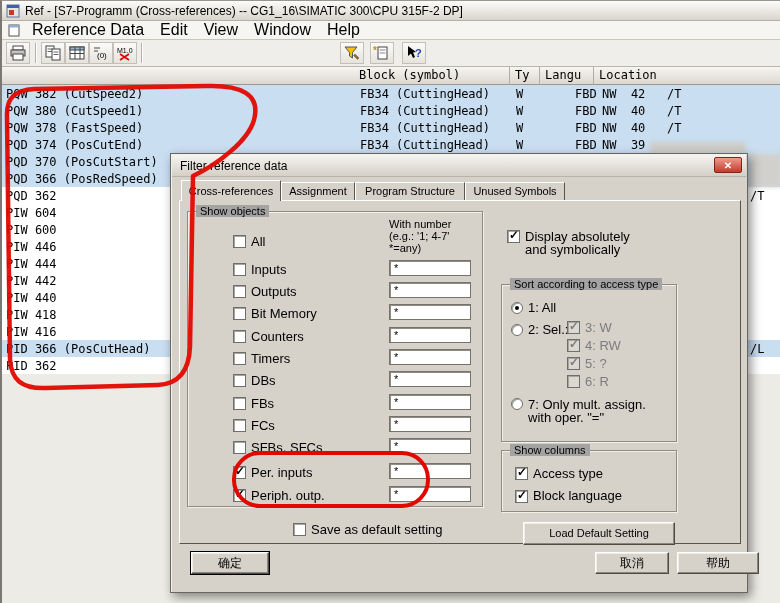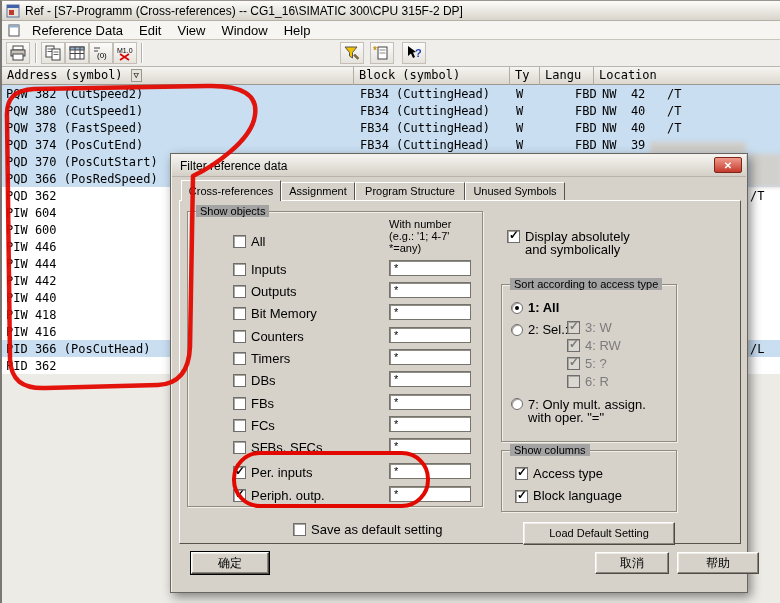--- a/index.html
+++ b/index.html
@@ -9,21 +9,21 @@
 
   
   .titlebar { position:absolute; left:0; top:0; width:100%; height:20px;
               background:linear-gradient(#fdfcfa,#d9d5cc); border-bottom:1px solid #b4b0a7;
               display:flex; align-items:center; gap:5px; padding-left:4px; }
   .titlebar .title-text { font-size:12px; color:#000; white-space:nowrap; }
 
   
   .menubar { position:absolute; left:0; top:20px; width:100%; height:19px; background:#f6f5f2;
              border-bottom:1px solid #c9c5bd; display:flex; align-items:center; padding-left:2px; }
-  .menu-item { font-size:13px; color:#000; padding:1px 8px; }
+  .menu-item { font-size:16px; color:#000; padding:1px 8px; }
 
   
   .toolbar { position:absolute; left:0; top:39px; width:100%; height:27px; background:#f0eeea;
              border-bottom:1px solid #b9b6af; }
   .tbtn { position:absolute; top:2px; width:24px; height:22px; border:1px solid #c4c0b8;
           background:linear-gradient(#fcfbfa,#e6e3dd); display:flex; align-items:center; justify-content:center; }
   .tsep { position:absolute; top:3px; width:2px; height:20px; border-left:1px solid #b5b1a9; border-right:1px solid #fff; }
   .combo { position:absolute; left:146px; top:3px; width:186px; height:20px; background:#fdff60;
            border:1px solid #76736c; box-shadow:inset 1px 1px 0 #8f8c85; display:flex; align-items:center; }
   .combo-text { flex:1; font-size:12px; padding-left:5px; color:#000; }
@@ -187,23 +187,20 @@
     </div>
     <div class="tbtn" style="left:400px">
       <svg width="18" height="16" viewBox="0 0 18 16">
         <path d="M3 1 L3 11 L6 8.5 L8 13 L10 12 L8 7.5 L11 7 Z" fill="#000"></path>
         <text x="10" y="12" font-size="11" font-weight="bold" fill="#1a3fa8">?</text>
       </svg>
     </div>
   </div>
 
   <div class="thead">
-    <div class="th th0">
-      <span>Address (symbol)</span><span class="sort-badge">▽</span>
-    </div>
     <div class="th th1"><span>Block (symbol)</span></div>
     <div class="th th2"><span>Ty</span></div>
     <div class="th th3"><span>Langu</span></div>
     <div class="th th4"><span>Location</span></div>
   </div>
 
   <div class="tbody" id="rows">
       <div class="trow hl">
         <span class="cell c-addr">PQW 382 (CutSpeed2)</span>
         <span class="cell c-block">FB34 (CuttingHead)</span>
@@ -371,21 +368,21 @@
       <div class="cb-row" style="left: 62px; top: 311px;">
         <span class="cb checked"></span>
         <span class="cb-label">Per. inputs</span>
       </div>
       <div class="star-input" style="top: 309px;">*</div>
       <div class="cb-row" style="left: 62px; top: 334px;">
         <span class="cb checked"></span>
         <span class="cb-label">Periph. outp.</span>
       </div>
       <div class="star-input" style="top: 332px;">*</div>
-      <div class="radio-row" style="left: 340px; top: 146px; font-weight: bold;">
+      <div class="radio-row" style="left: 340px; top: 146px;">
         <span class="radio selected"></span>
         <span class="cb-label">1: All</span>
       </div>
       <div class="radio-row" style="left: 340px; top: 168px;">
         <span class="radio"></span>
         <span class="cb-label">2: Sel.:</span>
       </div>
       <div class="radio-row" style="left: 340px; top: 244px; align-items: flex-start;">
         <span class="radio"></span>
         <span class="cb-label wrap-label" style="width: 132px;">7: Only mult. assign. with oper. "="</span>

